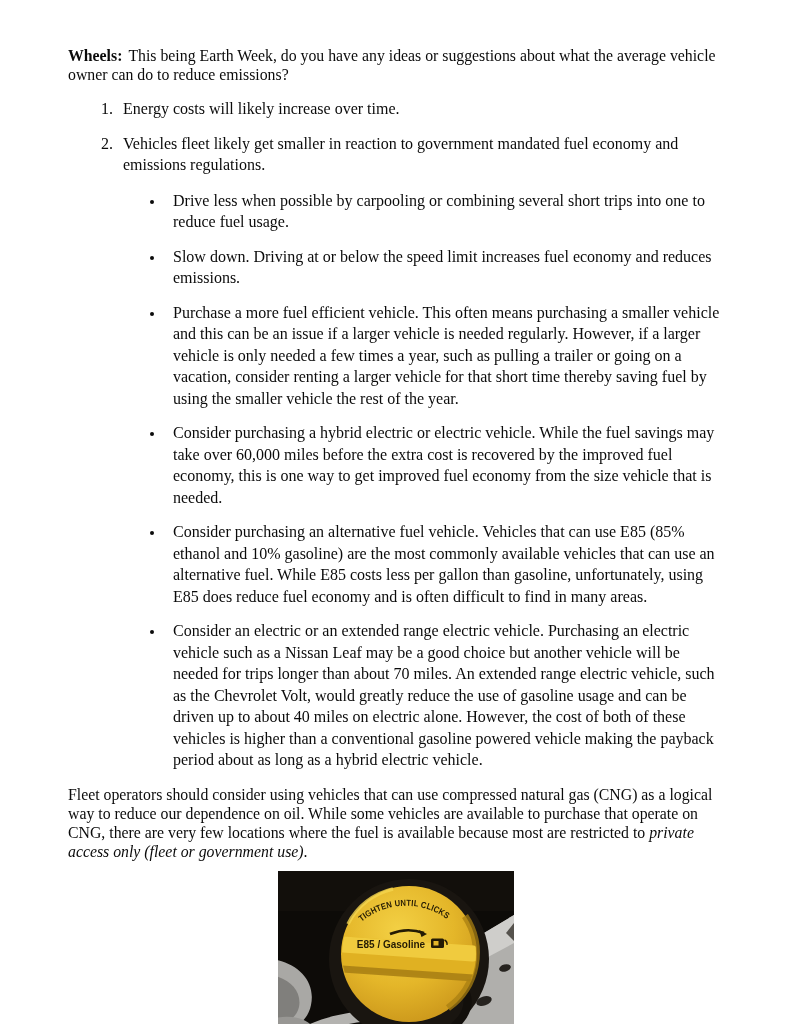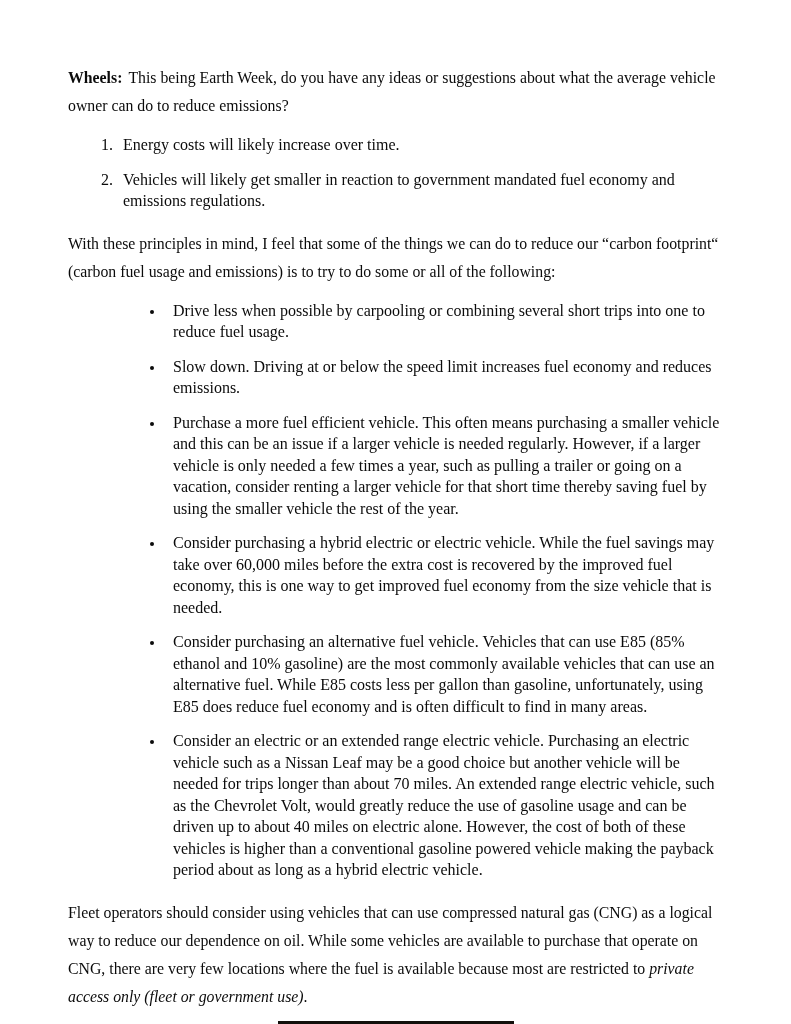--- a/index.html
+++ b/index.html
@@ -11,23 +11,23 @@
   .page {
     position: relative;
     width: 791px;
     height: 1024px;
     background: #ffffff;
     overflow: hidden;
     box-sizing: border-box;
     padding: 46px 63px 0 68px;
   }
   .para {
-    margin: 18px 0 10px 0;
+    margin: 0 0 10px 0;
     font-size: 15.8px;
-    line-height: 28px;
+    line-height: 19px;
   }
   .speaker { font-weight: bold; margin-right: 6px; }
   ol.num-list, ul.bullet-list {
     margin: 14px 0 14px 0;
     padding-left: 49px;
     font-size: 16px;
     line-height: 21.5px;
   }
   ol.num-list li { padding-left: 6px; margin-bottom: 13px; }
   ul.bullet-list li { padding-left: 8px; margin-bottom: 13px; margin-left: 48px; }
@@ -48,24 +48,23 @@
 </head>
 <body>
 
 <div class="page">
 
   <p class="para"><span class="speaker">Wheels:</span><span>This being Earth Week, do you have any ideas or suggestions about what the average vehicle owner can do to reduce emissions?</span></p>
 
 
   <ol class="num-list">
     <li>Energy costs will likely increase over time.</li>
-    <li>Vehicles will likely get smaller in reaction to government mandated fuel economy and emissions regulations.</li>
+    <li>Vehicles fleet likely get smaller in reaction to government mandated fuel economy and emissions regulations.</li>
   </ol>
 
-  <p class="para">With these principles in mind, I feel that some of the things we can do to reduce our “carbon footprint“ (carbon fuel usage and emissions) is to try to do some or all of the following:</p>
 
   <ul class="bullet-list">
     <li>Drive less when possible by carpooling or combining several short trips into one to reduce fuel usage.</li>
     <li>Slow down. Driving at or below the speed limit increases fuel economy and reduces emissions.</li>
     <li>Purchase a more fuel efficient vehicle. This often means purchasing a smaller vehicle and this can be an issue if a larger vehicle is needed regularly. However, if a larger vehicle is only needed a few times a year, such as pulling a trailer or going on a vacation, consider renting a larger vehicle for that short time thereby saving fuel by using the smaller vehicle the rest of the year.</li>
     <li>Consider purchasing a hybrid electric or electric vehicle. While the fuel savings may take over 60,000 miles before the extra cost is recovered by the improved fuel economy, this is one way to get improved fuel economy from the size vehicle that is needed.</li>
     <li>Consider purchasing an alternative fuel vehicle. Vehicles that can use E85 (85% ethanol and 10% gasoline) are the most commonly available vehicles that can use an alternative fuel. While E85 costs less per gallon than gasoline, unfortunately, using E85 does reduce fuel economy and is often difficult to find in many areas.</li>
     <li>Consider an electric or an extended range electric vehicle. Purchasing an electric vehicle such as a Nissan Leaf may be a good choice but another vehicle will be needed for trips longer than about 70 miles.  An extended range electric vehicle, such as the Chevrolet Volt, would greatly reduce the use of gasoline usage and can be driven up to about 40 miles on electric alone. However, the cost of both of these vehicles is higher than a conventional gasoline powered vehicle making the payback period about as long as a hybrid electric vehicle.</li>
   </ul>
 

